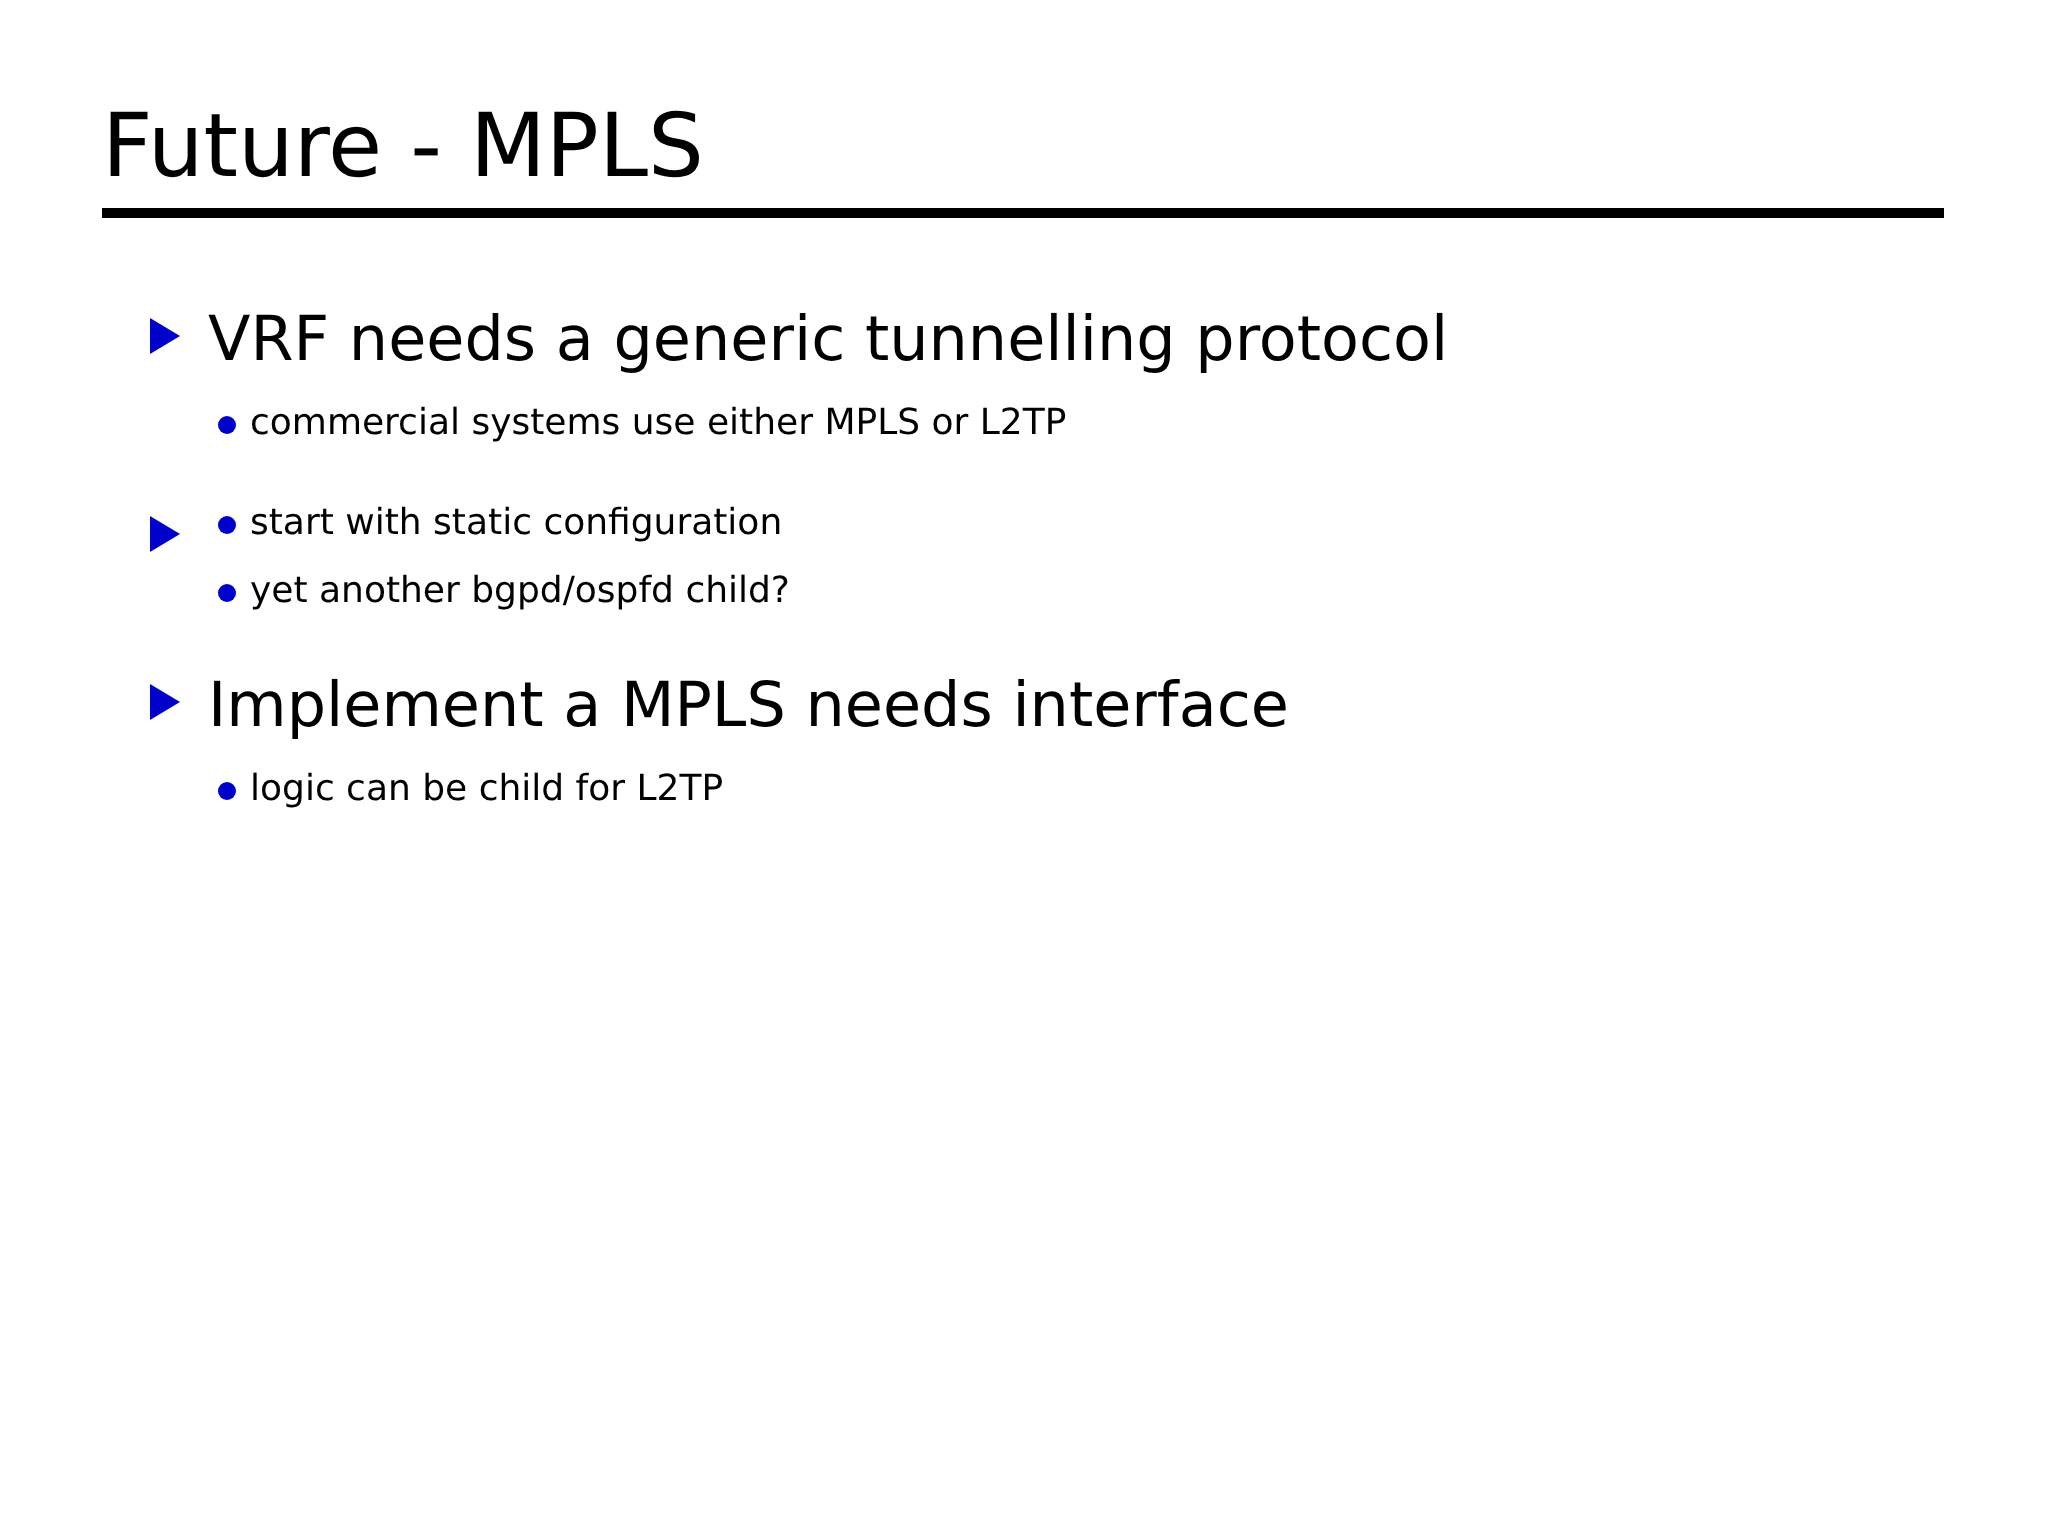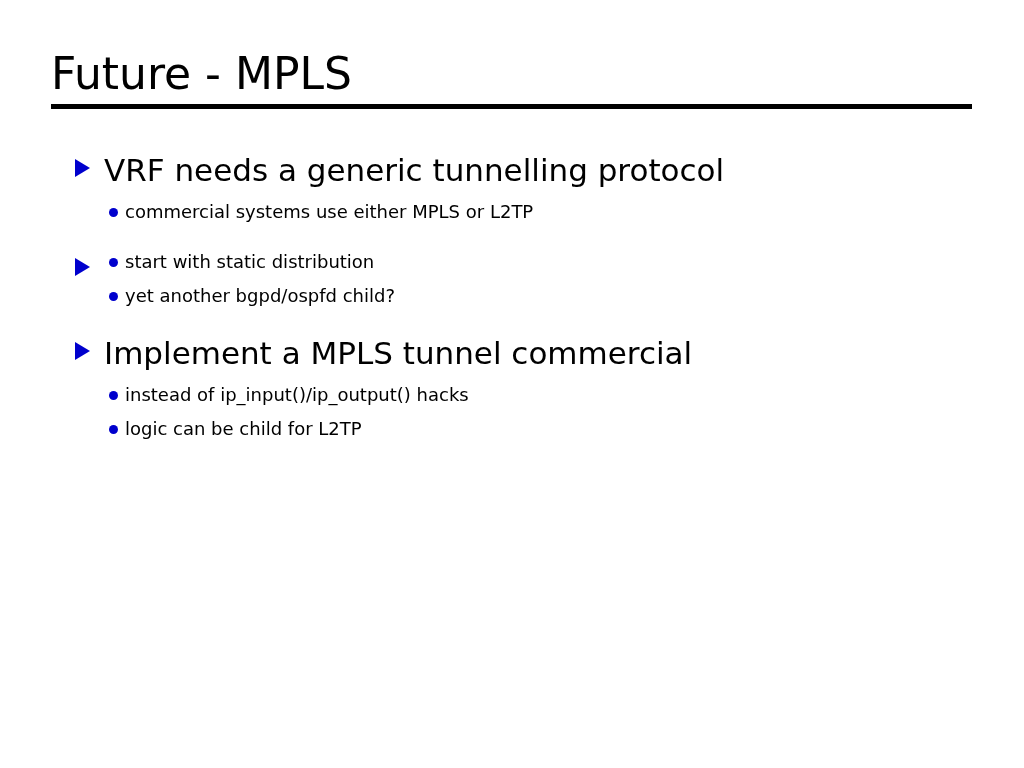--- a/index.html
+++ b/index.html
@@ -136,39 +136,35 @@
     <div class="group">
       <div class="l1">
         <span class="l1-marker"></span>
       </div>
     </div>
 
     <div class="group">
       <div class="sub-list">
         <div class="l2">
           <span class="l2-marker"></span>
-          <span class="l2-text">start with static distribution</span>
+          <span class="l2-text">start with static configuration</span>
         </div>
         <div class="l2">
           <span class="l2-marker"></span>
           <span class="l2-text">yet another bgpd/ospfd child?</span>
         </div>
       </div>
     </div>
 
     <div class="group">
       <div class="l1">
         <span class="l1-marker"></span>
-        <span class="l1-text">Implement a MPLS tunnel commercial</span>
+        <span class="l1-text">Implement a MPLS needs interface</span>
       </div>
       <div class="sub-list">
-        <div class="l2">
-          <span class="l2-marker"></span>
-          <span class="l2-text">instead of ip_input()/ip_output() hacks</span>
-        </div>
         <div class="l2">
           <span class="l2-marker"></span>
           <span class="l2-text">logic can be child for L2TP</span>
         </div>
       </div>
     </div>
 
   </div>
 </div>
 

